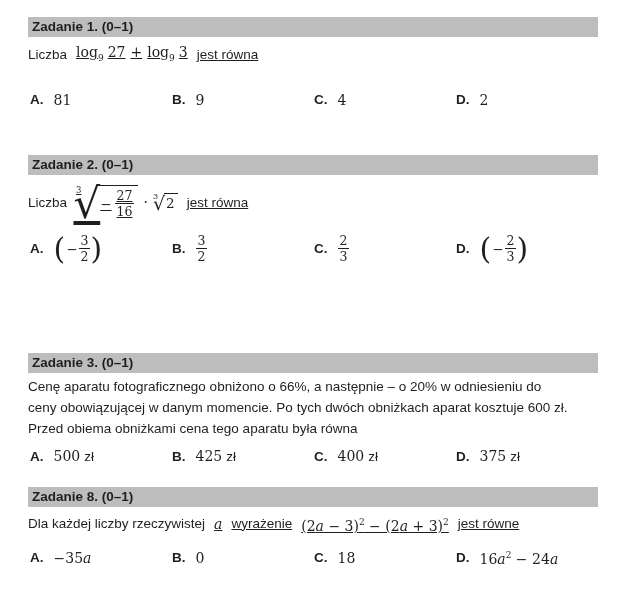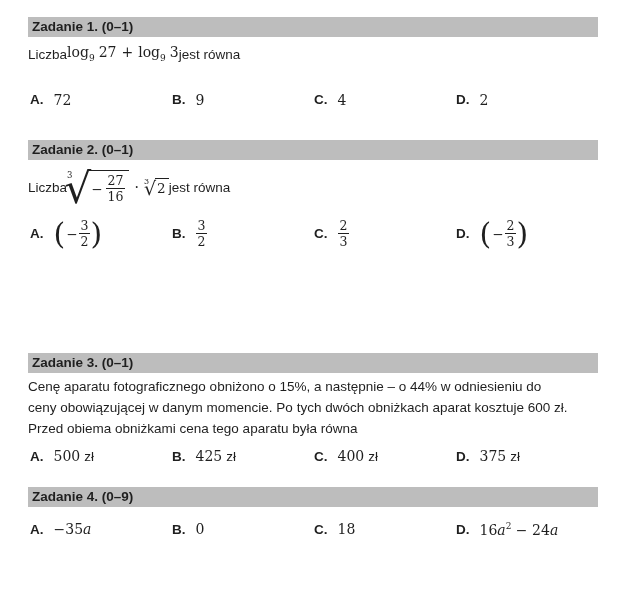--- a/index.html
+++ b/index.html
@@ -12,39 +12,39 @@
   body {
     width: 640px; height: 594px;
     font-family: "Liberation Sans", sans-serif;
     font-size: 13.5px;
     color: var(--text);
     overflow: hidden;
   }
   .page { position: relative; width: 584px; height: 594px; }
   .task { position: absolute; left: 28px; width: 570px; }
   .task-1 { top: 17px; }
-  .task-2 { top: 140px; }
+  .task-2 { top: 155px; }
   .task-3 { top: 317px; margin-top: 36px; }
   .task-4 { top: 487px; }
 
   .task-header {
     background: var(--header-bg);
     height: 20px; line-height: 20px;
     font-weight: bold; font-size: 13.5px;
     padding-left: 4px;
   }
 
   .prompt { margin-top: 5px; line-height: 20px; display: flex; align-items: center; flex-wrap: nowrap; }
   .t3-lines { margin-top: 3px; line-height: 21px; }
 
   .math { font-family: "DejaVu Serif", "Liberation Serif", serif; font-size: 14px; }
   .math sub { font-size: 9px; }
   .math sup, sup.msup { font-size: 9px; font-family: "DejaVu Serif", serif; }
   .mvar { font-style: italic; font-family: "DejaVu Serif", serif; }
-  .gap-l { margin-left: 0; }
+  .gap-l { margin-left: 9px; text-decoration: underline; }
   .gap-s { margin-left: 4px; }
   .mop { margin: 0 5px; }
 
   
   .frac {
     display: inline-flex; flex-direction: column; align-items: center;
     font-family: "DejaVu Serif", serif; font-size: 12.5px; line-height: 1.2;
     vertical-align: middle;
   }
   .fnum { border-bottom: 1.2px solid var(--text); padding: 0 2px; }
@@ -87,21 +87,21 @@
       <span>Zadanie 1. (0–1)</span>
     </div>
     <div class="prompt">
       <span>Liczba</span>
       <span class="math gap-l"><span>log</span><sub>9</sub><span class="gap-s">27</span><span class="mop">+</span><span>log</span><sub>9</sub><span class="gap-s">3</span></span>
       <span class="gap-l">jest równa</span>
     </div>
     <div class="answers answers-t1">
       <div class="opt">
         <span class="lbl">A.</span>
-        <span class="val">72</span>
+        <span class="val">81</span>
       </div>
       <div class="opt">
         <span class="lbl">B.</span>
         <span class="val">9</span>
       </div>
       <div class="opt">
         <span class="lbl">C.</span>
         <span class="val">4</span>
       </div>
       <div class="opt">
@@ -172,21 +172,21 @@
         <span class="paren">)</span>
       </div>
     </div>
   </section>
 
   <section class="task task-3">
     <div class="task-header">
       <span>Zadanie 3. (0–1)</span>
     </div>
     <div class="t3-lines">
-      <div>Cenę aparatu fotograficznego obniżono o  15%, a następnie – o  44%  w odniesieniu do</div>
+      <div>Cenę aparatu fotograficznego obniżono o  66%, a następnie – o  20%  w odniesieniu do</div>
       <div>ceny obowiązującej w danym momencie. Po tych dwóch obniżkach aparat kosztuje  600 zł.</div>
       <div>Przed obiema obniżkami cena tego aparatu była równa</div>
     </div>
     <div class="answers answers-t3">
       <div class="opt">
         <span class="lbl">A.</span>
         <span class="val">500</span>
         <span class="unit">zł</span>
       </div>
       <div class="opt">
@@ -202,21 +202,28 @@
       <div class="opt">
         <span class="lbl">D.</span>
         <span class="val">375</span>
         <span class="unit">zł</span>
       </div>
     </div>
   </section>
 
   <section class="task task-4">
     <div class="task-header">
-      <span>Zadanie 4. (0–9)</span>
+      <span>Zadanie 8. (0–1)</span>
+    </div>
+    <div class="prompt">
+      <span>Dla każdej liczby rzeczywistej</span>
+      <span class="math mvar gap-l">a</span>
+      <span class="gap-l">wyrażenie</span>
+      <span class="math gap-l"><span>(2</span><span class="mvar">a</span><span> − 3)</span><sup class="msup">2</sup><span> − (2</span><span class="mvar">a</span><span> + 3)</span><sup class="msup">2</sup></span>
+      <span class="gap-l">jest równe</span>
     </div>
     <div class="answers answers-t4">
       <div class="opt">
         <span class="lbl">A.</span>
         <span class="val"><span>−35</span><span class="mvar">a</span></span>
       </div>
       <div class="opt">
         <span class="lbl">B.</span>
         <span class="val">0</span>
       </div>

